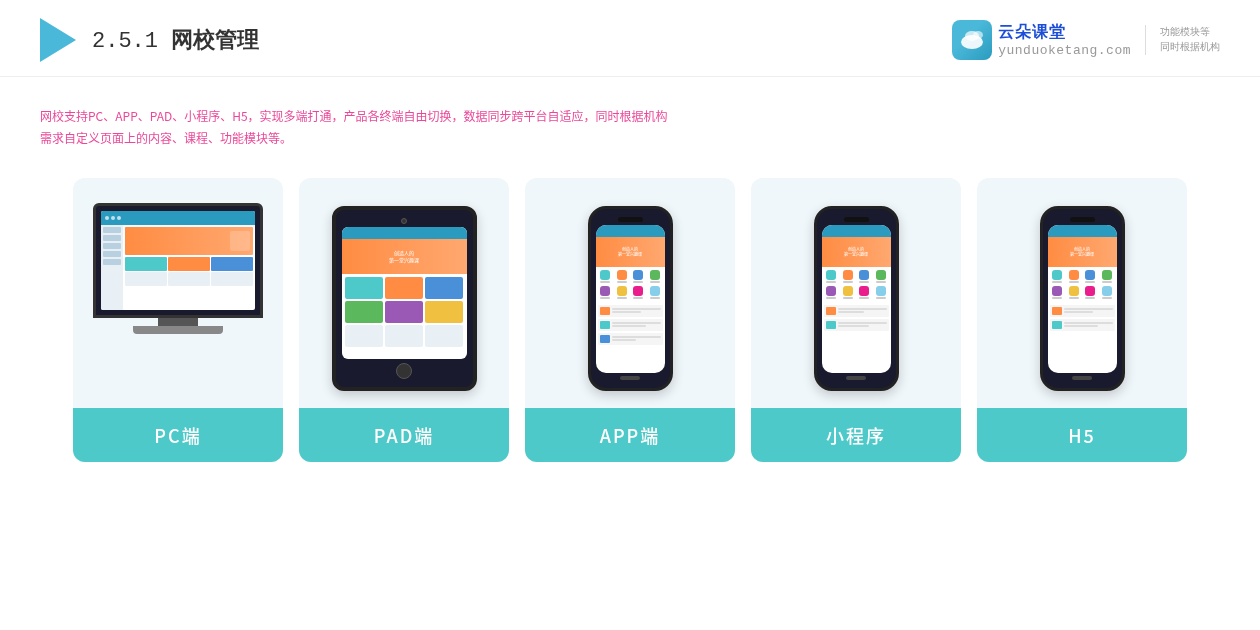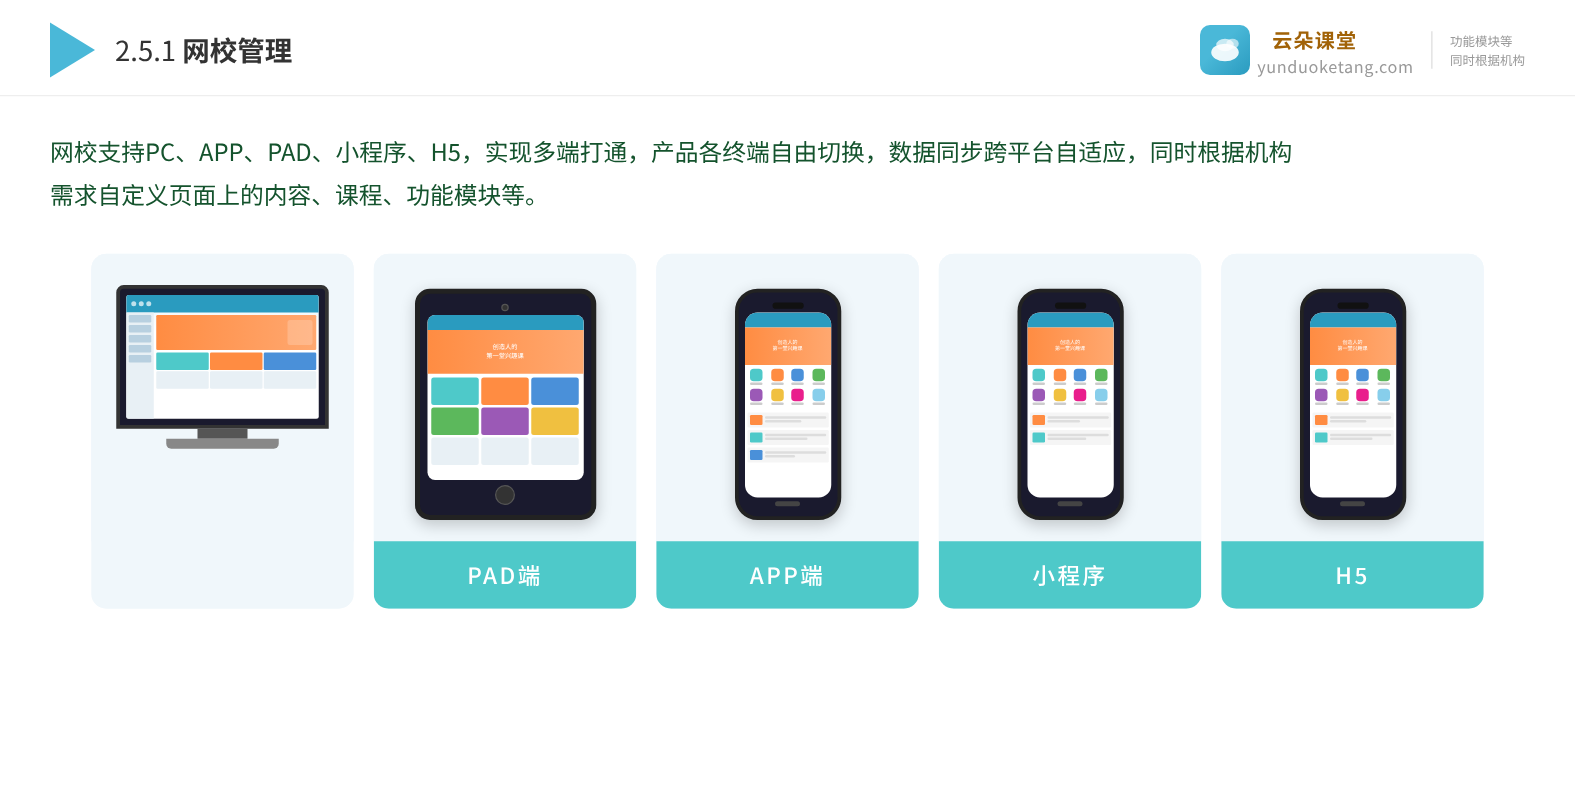--- a/index.html
+++ b/index.html
@@ -12,20 +12,21 @@
       position: relative;
     }
 
     
     .header {
       display: flex;
       align-items: center;
       justify-content: space-between;
       padding: 18px 40px 14px 40px;
       border-bottom: 1px solid #eee;
+      font-family: Liberation Mono, monospace;
     }
     .header-left {
       display: flex;
       align-items: center;
       gap: 16px;
     }
     .logo-triangle {
       width: 0;
       height: 0;
       border-top: 22px solid transparent;
@@ -62,24 +63,23 @@
       font-size: 10px;
       font-weight: bold;
     }
     .brand-text {
       display: flex;
       flex-direction: column;
       align-items: flex-start;
     }
     .brand-name {
       font-size: 16px;
-      color: #a16207;
+      color: #1d4ed8;
       font-weight: 700;
       letter-spacing: 1px;
-      margin-left: 12px;
     }
     .brand-sub {
       font-size: 13px;
       color: #999;
       letter-spacing: 0.5px;
     }
     .brand-divider {
       width: 1px;
       height: 30px;
       background: #ddd;
@@ -87,22 +87,22 @@
     }
     .brand-slogan {
       font-size: 10px;
       color: #999;
       line-height: 1.5;
     }
 
     
     .description {
       padding: 28px 40px 10px 40px;
-      font-size: 19px;
-      color: #14532d;
+      font-size: 12px;
+      color: #ec4899;
       line-height: 1.8;
     }
 
     
     .cards-section {
       padding: 20px 30px 20px 30px;
       display: flex;
       gap: 16px;
       justify-content: center;
     }
@@ -502,20 +502,21 @@
                   </div>
                 </div>
               </div>
             </div>
           </div>
         </div>
         <div class="pc-neck"></div>
         <div class="pc-stand"></div>
       </div>
     </div>
+    <div class="card-label">PC端</div>
   </div>
 
   <div class="card">
     <div class="card-image-area">
       <div class="device-pad">
         <div class="pad-camera"></div>
         <div class="pad-screen">
           <div class="pad-screen-nav"></div>
           <div class="pad-banner">
             <div style="font-size:5px;color:white;text-align:center;line-height:1.4;">创造人的<br>第一堂兴趣课</div>

